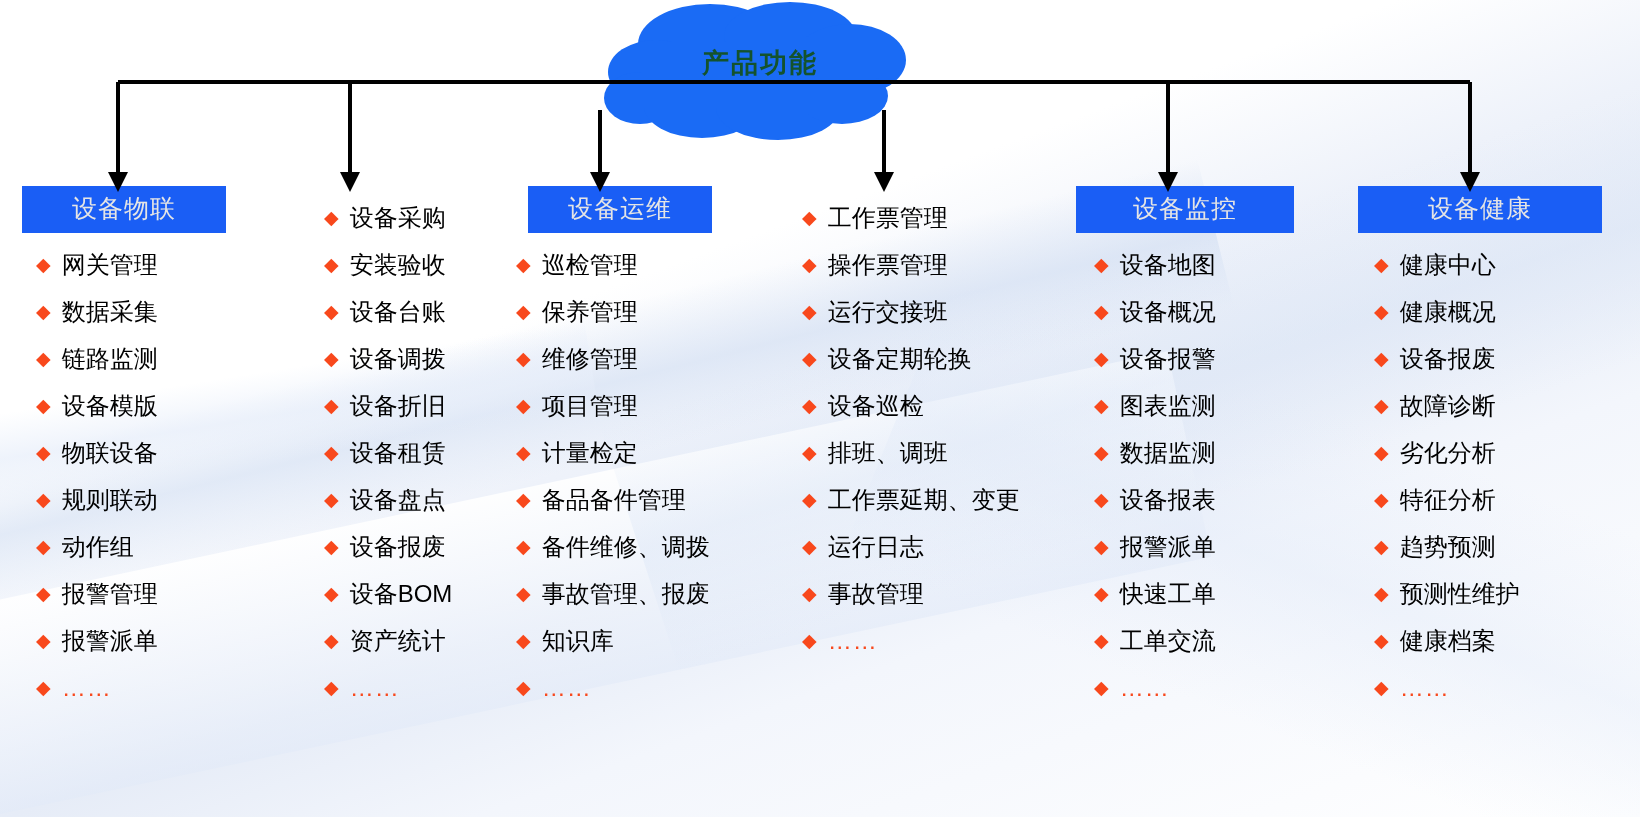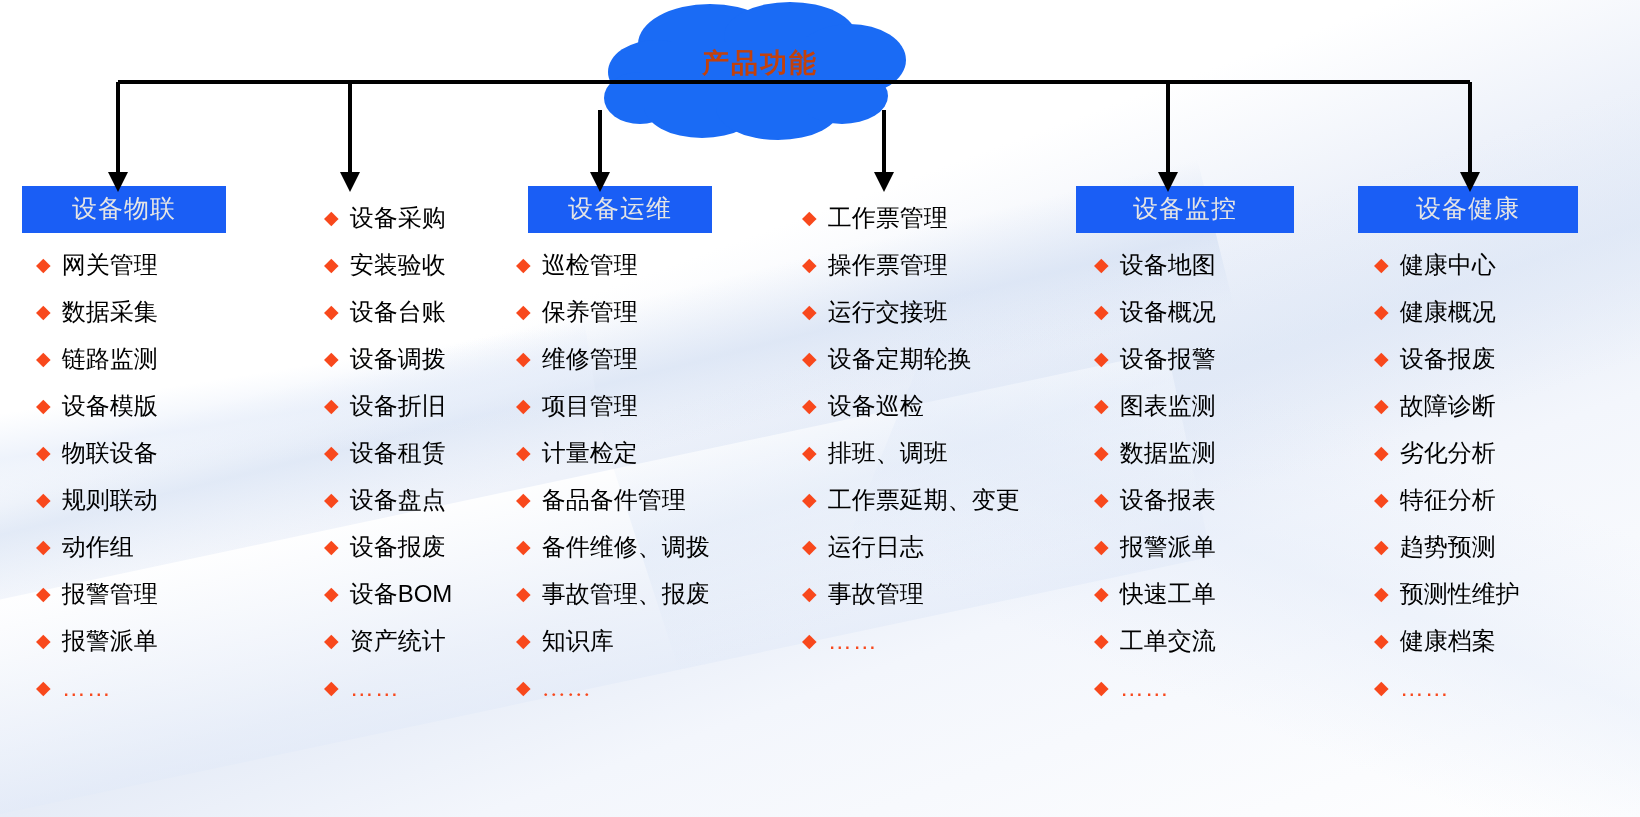--- a/index.html
+++ b/index.html
@@ -63,21 +63,21 @@
   #cloud-wrap {
     position: absolute;
     left: 592px; top: 2px;
     width: 330px; height: 140px;
   }
   #cloud-wrap svg { display: block; width: 330px; height: 140px; }
   #cloud-title {
     position: absolute;
     left: 0; top: 0; width: 330px; height: 140px;
     display: flex; align-items: center; justify-content: center;
-    color: #c2410c;
+    color: #14532d;
     font-size: 27px;
     font-weight: bold;
     letter-spacing: 2px;
     padding-left: 6px;
     padding-bottom: 18px;
   }
 
   
   #connectors {
     position: absolute; left: 0; top: 0;
@@ -274,21 +274,21 @@
           <span class="bullet">◆</span>
           <span class="item-label">资产统计</span>
         </li>
         <li class="col-item ellipsis-item">
           <span class="bullet">◆</span>
           <span class="item-label">……</span>
         </li>
       </ul>
     </div>
 
-    <div class="column" style="width:284px;font-family:Liberation Serif, serif;">
+    <div class="column" style="width:284px;">
       <div class="col-header" style="width:184px; margin-left:20px;">设备运维</div>
       <ul class="col-list" style="padding-left:8px;">
         <li class="col-item">
           <span class="bullet">◆</span>
           <span class="item-label">巡检管理</span>
         </li>
         <li class="col-item">
           <span class="bullet">◆</span>
           <span class="item-label">保养管理</span>
         </li>
@@ -412,21 +412,21 @@
           <span class="item-label">工单交流</span>
         </li>
         <li class="col-item ellipsis-item">
           <span class="bullet">◆</span>
           <span class="item-label">……</span>
         </li>
       </ul>
     </div>
 
     <div class="column" style="width:282px;">
-      <div class="col-header" style="width:220px; margin-left:0px;">设备健康</div>
+      <div class="col-header" style="width:244px; margin-left:0px;">设备健康</div>
       <ul class="col-list" style="padding-left:16px;">
         <li class="col-item">
           <span class="bullet">◆</span>
           <span class="item-label">健康中心</span>
         </li>
         <li class="col-item">
           <span class="bullet">◆</span>
           <span class="item-label">健康概况</span>
         </li>
         <li class="col-item">

